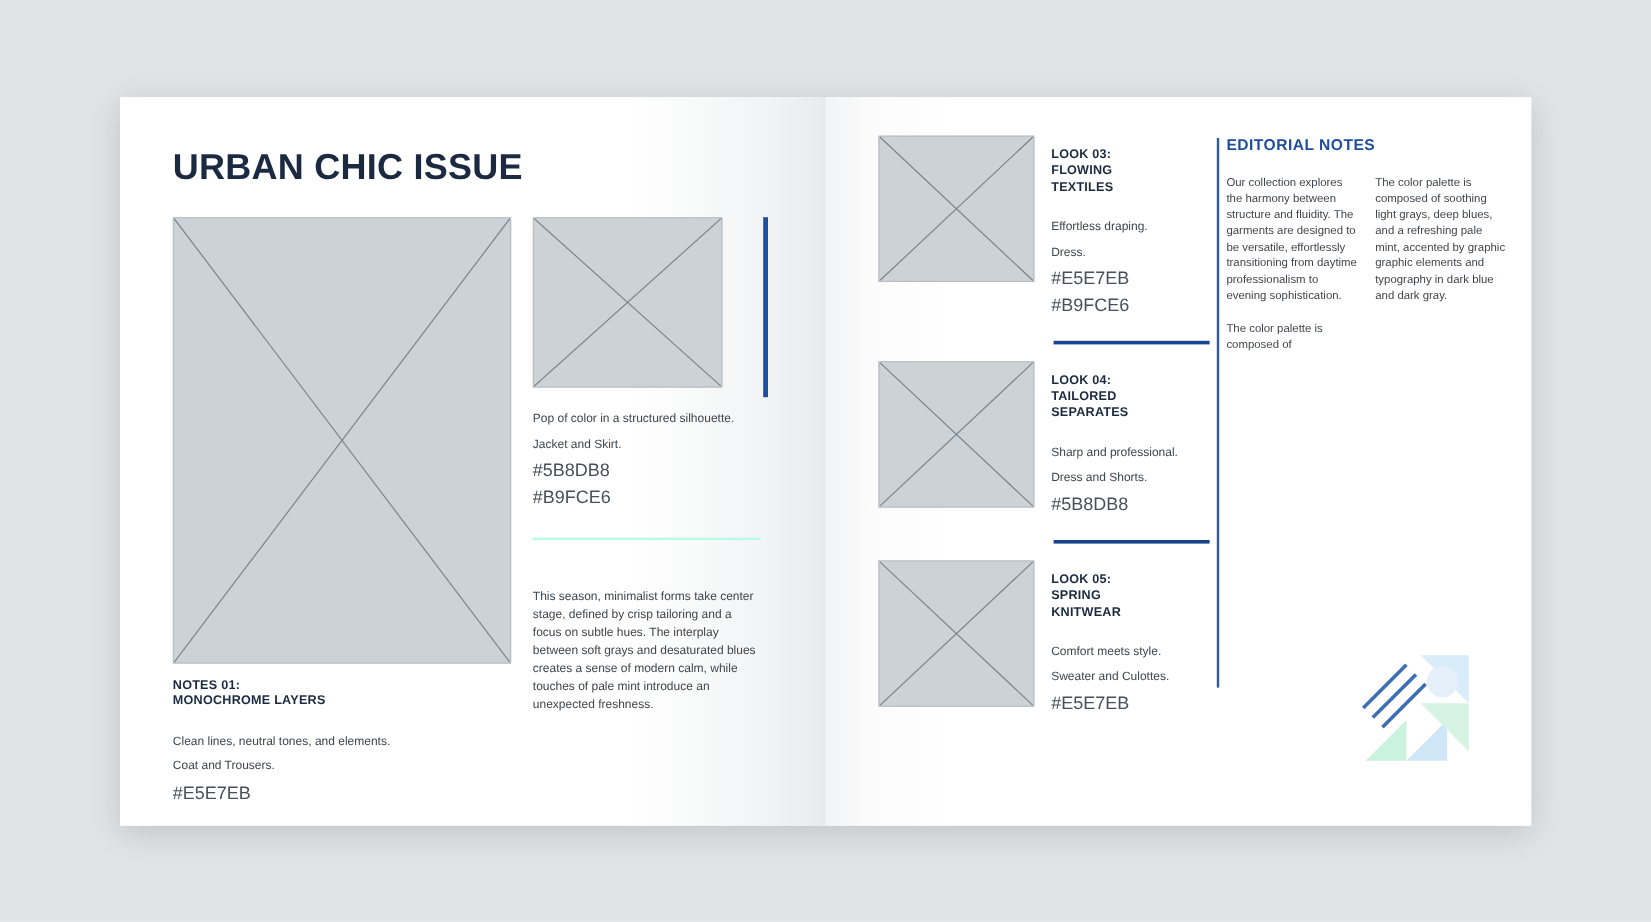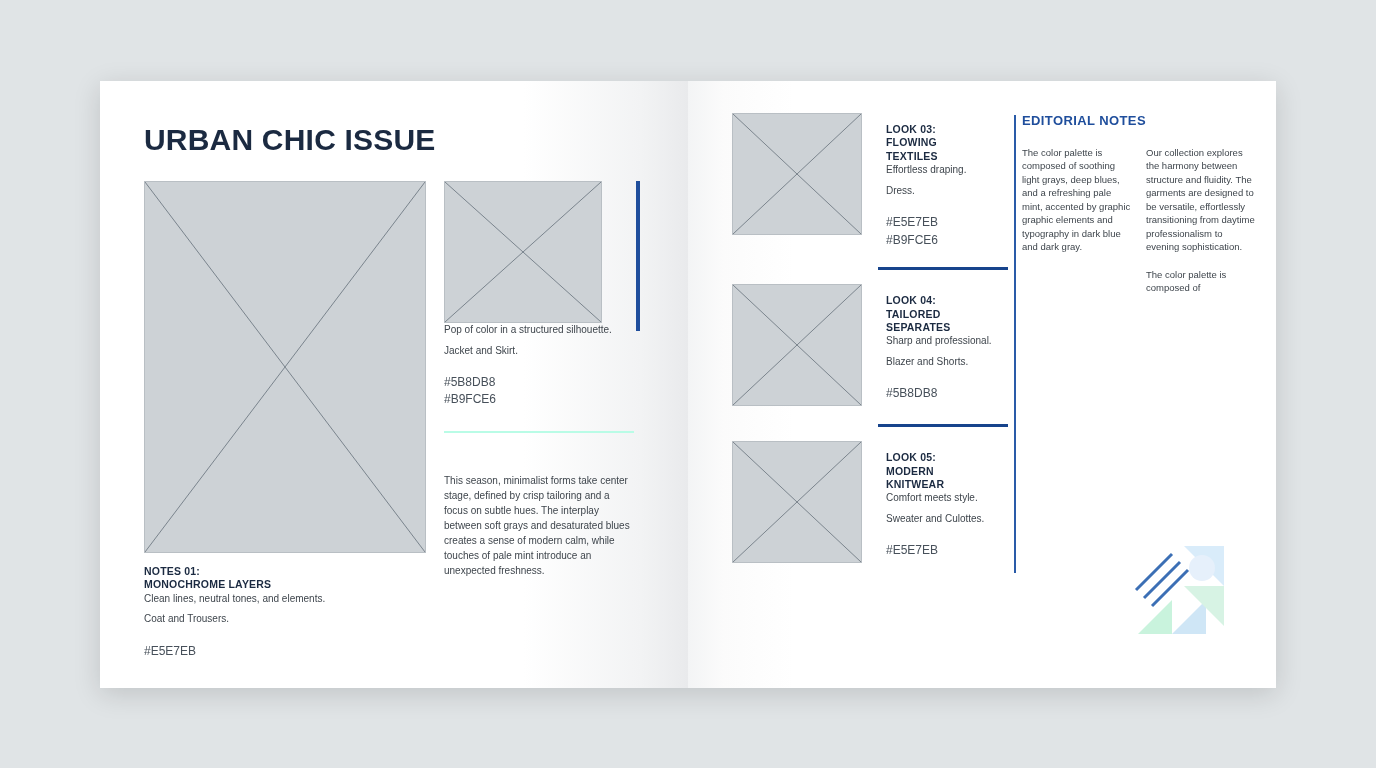--- a/index.html
+++ b/index.html
@@ -81,28 +81,28 @@
     font-weight: bold;
     color: #1b2a41;
     line-height: 1.28;
     margin-top: 12px;
     letter-spacing: 0.2px;
   }
   .cap-text {
     font-size: 10px;
     color: #3e454c;
     line-height: 1.45;
-    margin-top: 0;
+    margin-top: 20px;
   }
   .cap-text.tight { margin-top: 6px; }
   .hex {
-    font-size: 12px;
+    font-size: 15px;
     color: #47505a;
     line-height: 1.45;
-    margin-top: 16px;
+    margin-top: 4px;
   }
 
   .mid-col { width: 190px; position: relative; }
   .look02 { width: 158px; height: 142px; }
   .mint-rule {
     height: 2px;
     background: #b9fce6;
     margin: 22px 0 14px 0;
     width: 190px;
   }
@@ -119,21 +119,21 @@
     width: 4px;
     height: 150px;
     background: #1f4e9c;
   }
 
   
   .right-body { display: flex; gap: 18px; }
   .looks-col { width: 264px; }
   .look-row {
     display: flex;
-    gap: 24px;
+    gap: 14px;
     margin-bottom: 18px;
   }
   .look-thumb { width: 130px; height: 122px; flex: none; }
   .look-meta { flex: 1; padding-top: 10px; }
   .look-rule {
     height: 3px;
     background: #17448c;
     width: 130px;
     margin: 0 0 14px 146px;
   }
@@ -261,61 +261,61 @@
                 <line x1="130" y1="0" x2="0" y2="122"></line>
               </svg>
             </div>
             <div class="look-meta">
               <div class="cap-label" style="margin-top:0">
                 <span>LOOK 04:</span><br>
                 <span>TAILORED</span><br>
                 <span>SEPARATES</span>
               </div>
               <div class="cap-text">Sharp and professional.</div>
-              <div class="cap-text tight">Blazer and Shorts.</div>
+              <div class="cap-text tight">Dress and Shorts.</div>
               <div class="hex">
                 <span>#5B8DB8</span>
               </div>
             </div>
           </div>
           <div class="look-rule"></div>
 
           <div class="look-row">
             <div class="ph look-thumb">
               <svg viewBox="0 0 130 122" preserveAspectRatio="none">
                 <line x1="0" y1="0" x2="130" y2="122"></line>
                 <line x1="130" y1="0" x2="0" y2="122"></line>
               </svg>
             </div>
             <div class="look-meta">
               <div class="cap-label" style="margin-top:0">
                 <span>LOOK 05:</span><br>
-                <span>MODERN</span><br>
+                <span>SPRING</span><br>
                 <span>KNITWEAR</span>
               </div>
               <div class="cap-text">Comfort meets style.</div>
               <div class="cap-text tight">Sweater and Culottes.</div>
               <div class="hex">
                 <span>#E5E7EB</span>
               </div>
             </div>
           </div>
 
         </div>
 
         <div class="notes-col">
           <div class="notes-divider"></div>
           <div class="notes-head">EDITORIAL NOTES</div>
           <div class="notes-cols">
             <div>
-              <p class="notes-p">The color palette is composed of soothing light grays, deep blues, and a refreshing pale mint, accented by graphic graphic elements and typography in dark blue and dark gray.</p>
-            </div>
-            <div>
               <p class="notes-p">Our collection explores the harmony between structure and fluidity. The garments are designed to be versatile, effortlessly transitioning from daytime professionalism to evening sophistication.</p>
               <p class="notes-p">The color palette is composed of</p>
+            </div>
+            <div>
+              <p class="notes-p">The color palette is composed of soothing light grays, deep blues, and a refreshing pale mint, accented by graphic graphic elements and typography in dark blue and dark gray.</p>
             </div>
           </div>
         </div>
 
       </div>
 
       <div class="deco">
         <svg viewBox="0 0 104 104" width="104" height="104">
           <polygon points="10,96 44,62 44,96" fill="#c9f3dd"></polygon>
           <polygon points="44,96 78,62 78,96" fill="#cfe6f6"></polygon>

